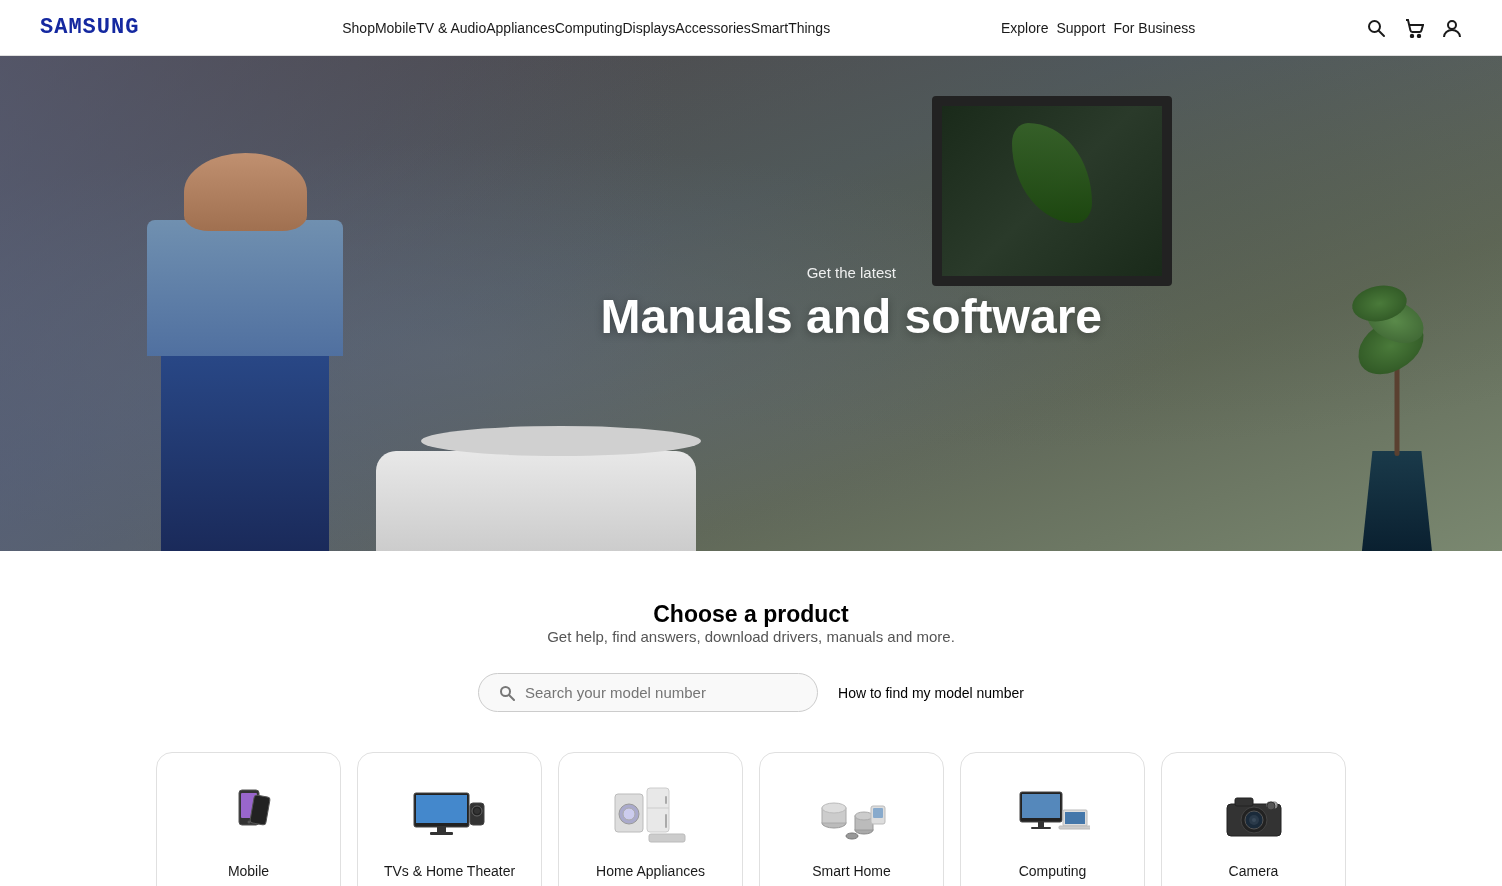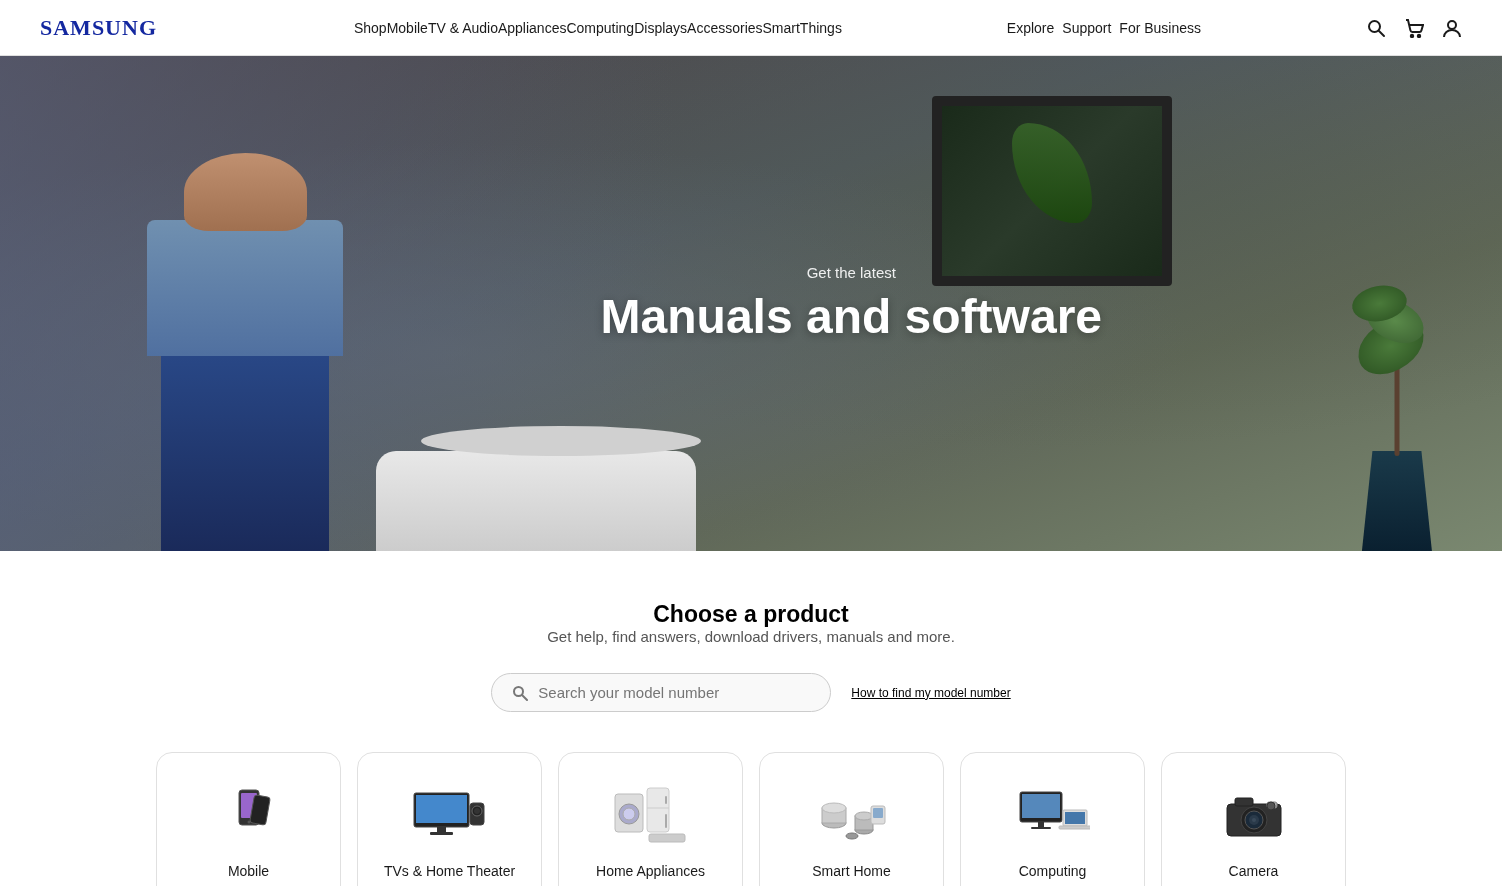--- a/index.html
+++ b/index.html
@@ -15,21 +15,21 @@
       border-bottom: 1px solid #e0e0e0;
       position: relative;
       z-index: 10;
       background: #fff;
     }
     .nav-logo {
       font-weight: 900;
       font-size: 22px;
       letter-spacing: 1px;
       color: #1428a0;
-      font-family: Liberation Serif, serif;
+      font-family: Liberation Mono, monospace;
     }
     .nav-links-left {
       display: flex;
       font-size: 14px;
       color: #1a1a1a;
       margin-left: 32px;
     }
     .nav-links-left span {
       cursor: pointer;
     }
@@ -126,23 +126,22 @@
     }
     .search-input {
       border: none;
       background: transparent;
       font-size: 15px;
       color: #666;
       outline: none;
       width: 100%;
     }
     .model-link {
-      font-size: 12px;
+      font-size: 14px;
       color: #000;
-      text-decoration: underline;
       cursor: pointer;
       white-space: nowrap;
     }
 
     
     .product-cards {
       display: flex;
       justify-content: center;
       gap: 16px;
       flex-wrap: wrap;

